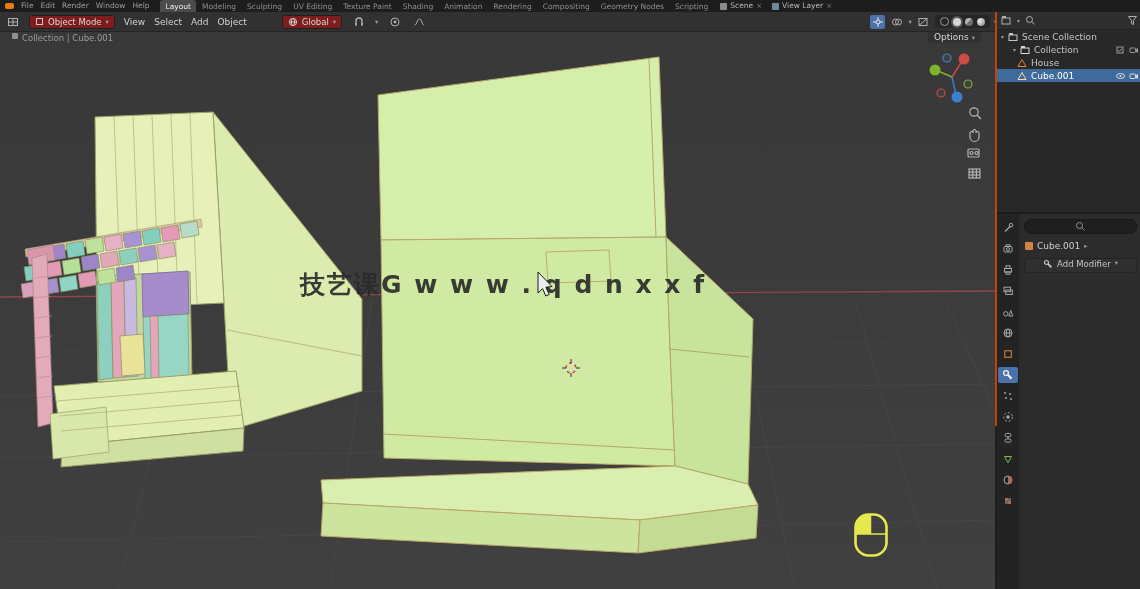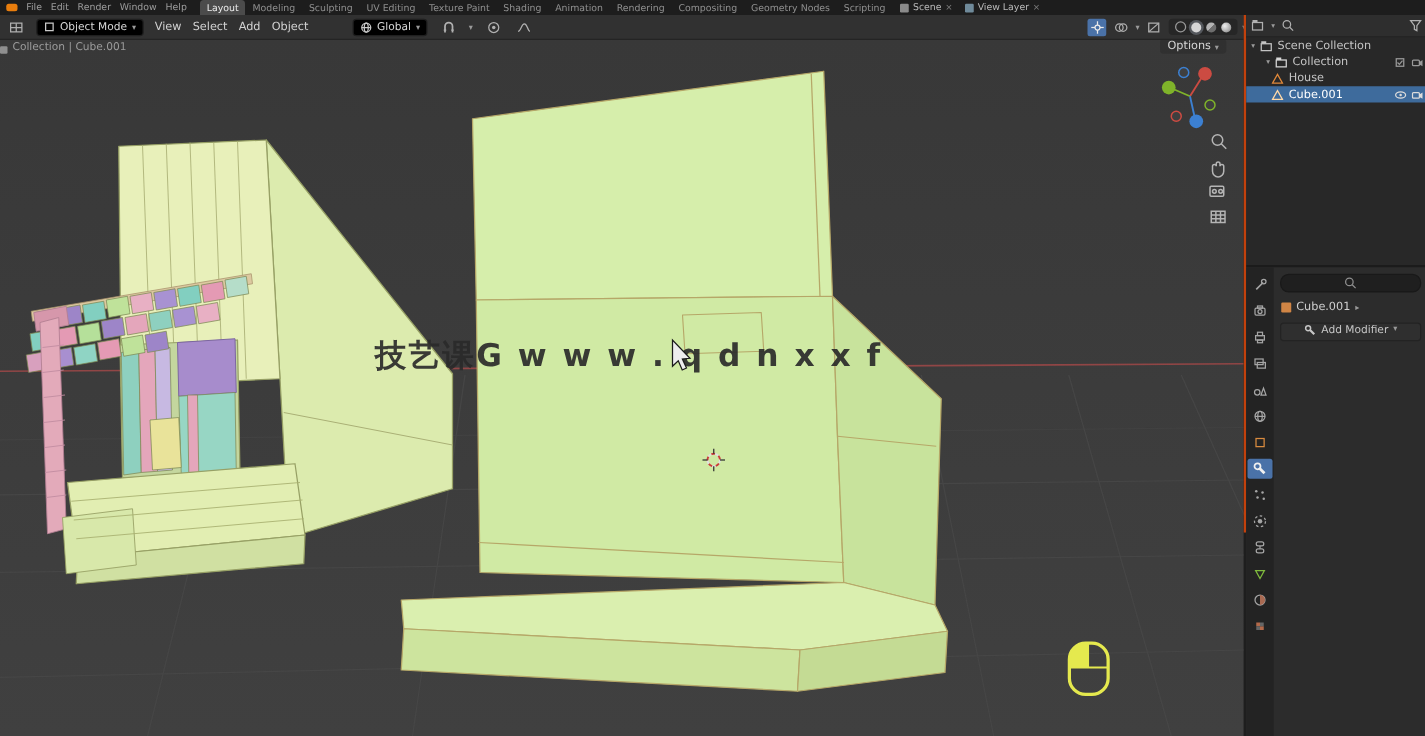--- a/index.html
+++ b/index.html
@@ -16,39 +16,39 @@
   .wtab.active{background:#4b4b4b;color:#ececec}
   .topbar-right{margin-left:auto;display:flex;gap:10px;margin-right:360px;align-items:flex-end}
   .selector{display:flex;align-items:center;gap:3px;color:#b9b9b9}
   .sel-ico{width:7px;height:7px;border-radius:1px;display:inline-block}
   .sel-x{color:#7f7f7f;font-size:7px}
 
   
   .vp-header{position:absolute;left:0;top:12px;width:995px;height:19px;background:#313131;
              border-bottom:1px solid #242424;display:flex;align-items:center;gap:9px;
              padding:0 5px;font-size:9px;color:#cfcfcf;white-space:nowrap;z-index:5}
-  .mode-pill,.orient-pill{display:flex;align-items:center;gap:4px;background:#000000;
+  .mode-pill,.orient-pill{display:flex;align-items:center;gap:4px;background:#7f1d1d;
              border:1px solid #1f1f1f;border-radius:3px;padding:1px 5px;font-size:8.5px;color:#d8d8d8}
   .caret{font-size:6.5px;color:#9a9a9a}
   .hmenu{color:#d2d2d2}
   .hicon{width:15px;height:14px;display:flex;align-items:center;justify-content:center;border-radius:2px}
   .hicon.on{background:#4a72a8}
   .vp-right{margin-left:auto;display:flex;align-items:center;gap:4px;margin-right:3px}
   .shade-group{display:flex;align-items:center;gap:4px;background:#262626;border-radius:3px;padding:2px 5px}
   .sphere{width:8px;height:8px;border-radius:50%;background:#9a9a9a}
   .sphere.wire{background:transparent;border:1px solid #9a9a9a;width:7px;height:7px}
   .sphere.solid.active-s{box-shadow:0 0 0 2px #54575c;background:#d6d6d6}
   .sphere.mat{background:linear-gradient(135deg,#b4b4b4 50%,#6e6e6e 50%)}
   .sphere.rend{background:radial-gradient(circle at 35% 35%,#ededed,#7e7e7e)}
 
   
   svg.scene{position:absolute;left:0;top:0;z-index:1}
   svg.fx{position:absolute;left:0;top:0;z-index:4;pointer-events:none}
-  .vp-breadcrumb{position:absolute;left:0;top:33px;z-index:3;font-size:8.5px;color:#9b9b9b;
-                 display:flex;align-items:flex-end;gap:4px}
+  .vp-breadcrumb{position:absolute;left:12px;top:33px;z-index:3;font-size:8.5px;color:#9b9b9b;
+                 display:flex;align-items:flex-start;gap:4px}
   .bc-ico{width:6px;height:6px;background:#8f8f8f;border-radius:1px}
   .options-btn{position:absolute;left:928px;top:31px;z-index:3;font-size:9px;color:#d6d6d6;
                display:flex;align-items:flex-end;gap:3px;background:rgba(38,38,38,.4);
                padding:1px 6px;border-radius:3px}
   .watermark{position:absolute;left:300px;top:268px;z-index:3;font-size:25px;font-weight:700;
              letter-spacing:2px;color:rgba(42,42,42,.92);white-space:nowrap}
 
   
   .right-panel{position:absolute;left:995px;top:12px;width:145px;height:414px;background:#2a2a2a;
                border-left:2px solid #c2410c;z-index:5}

